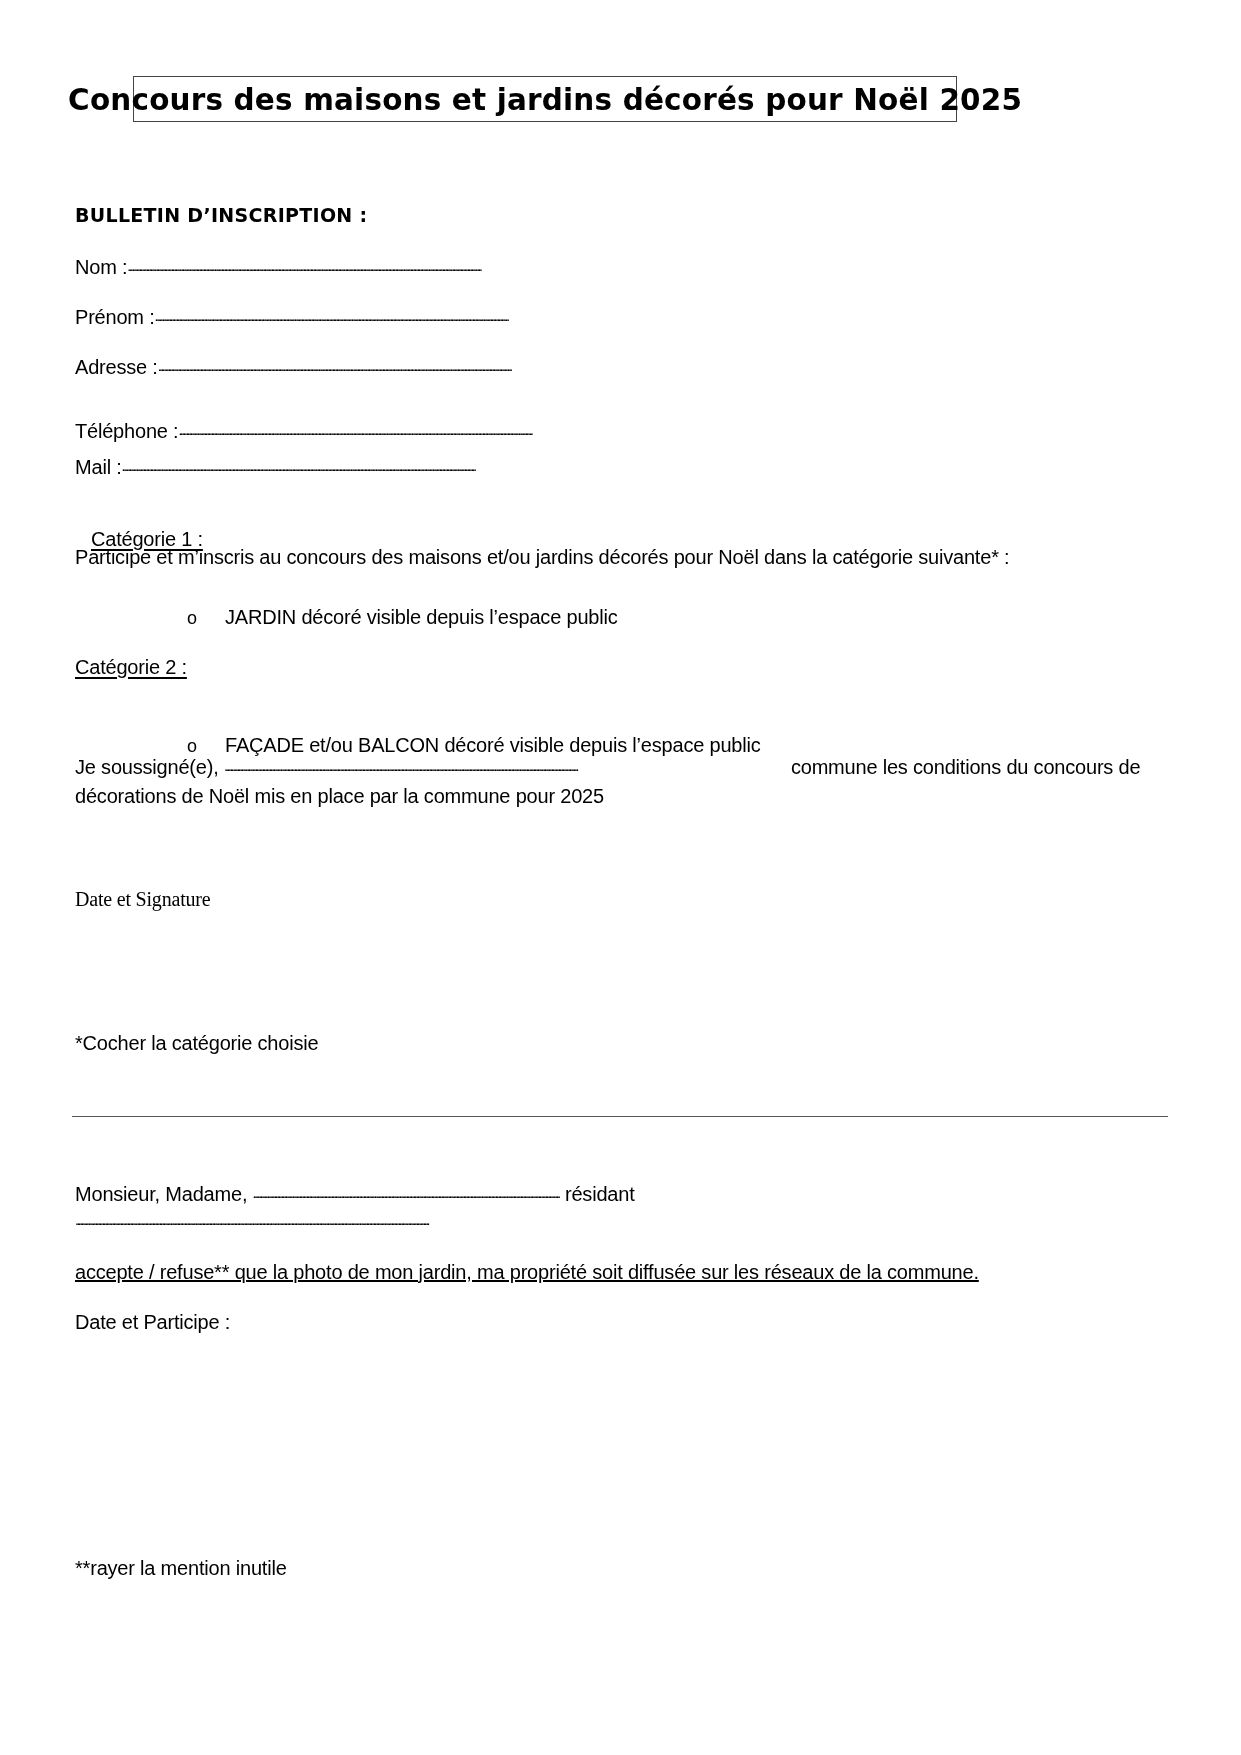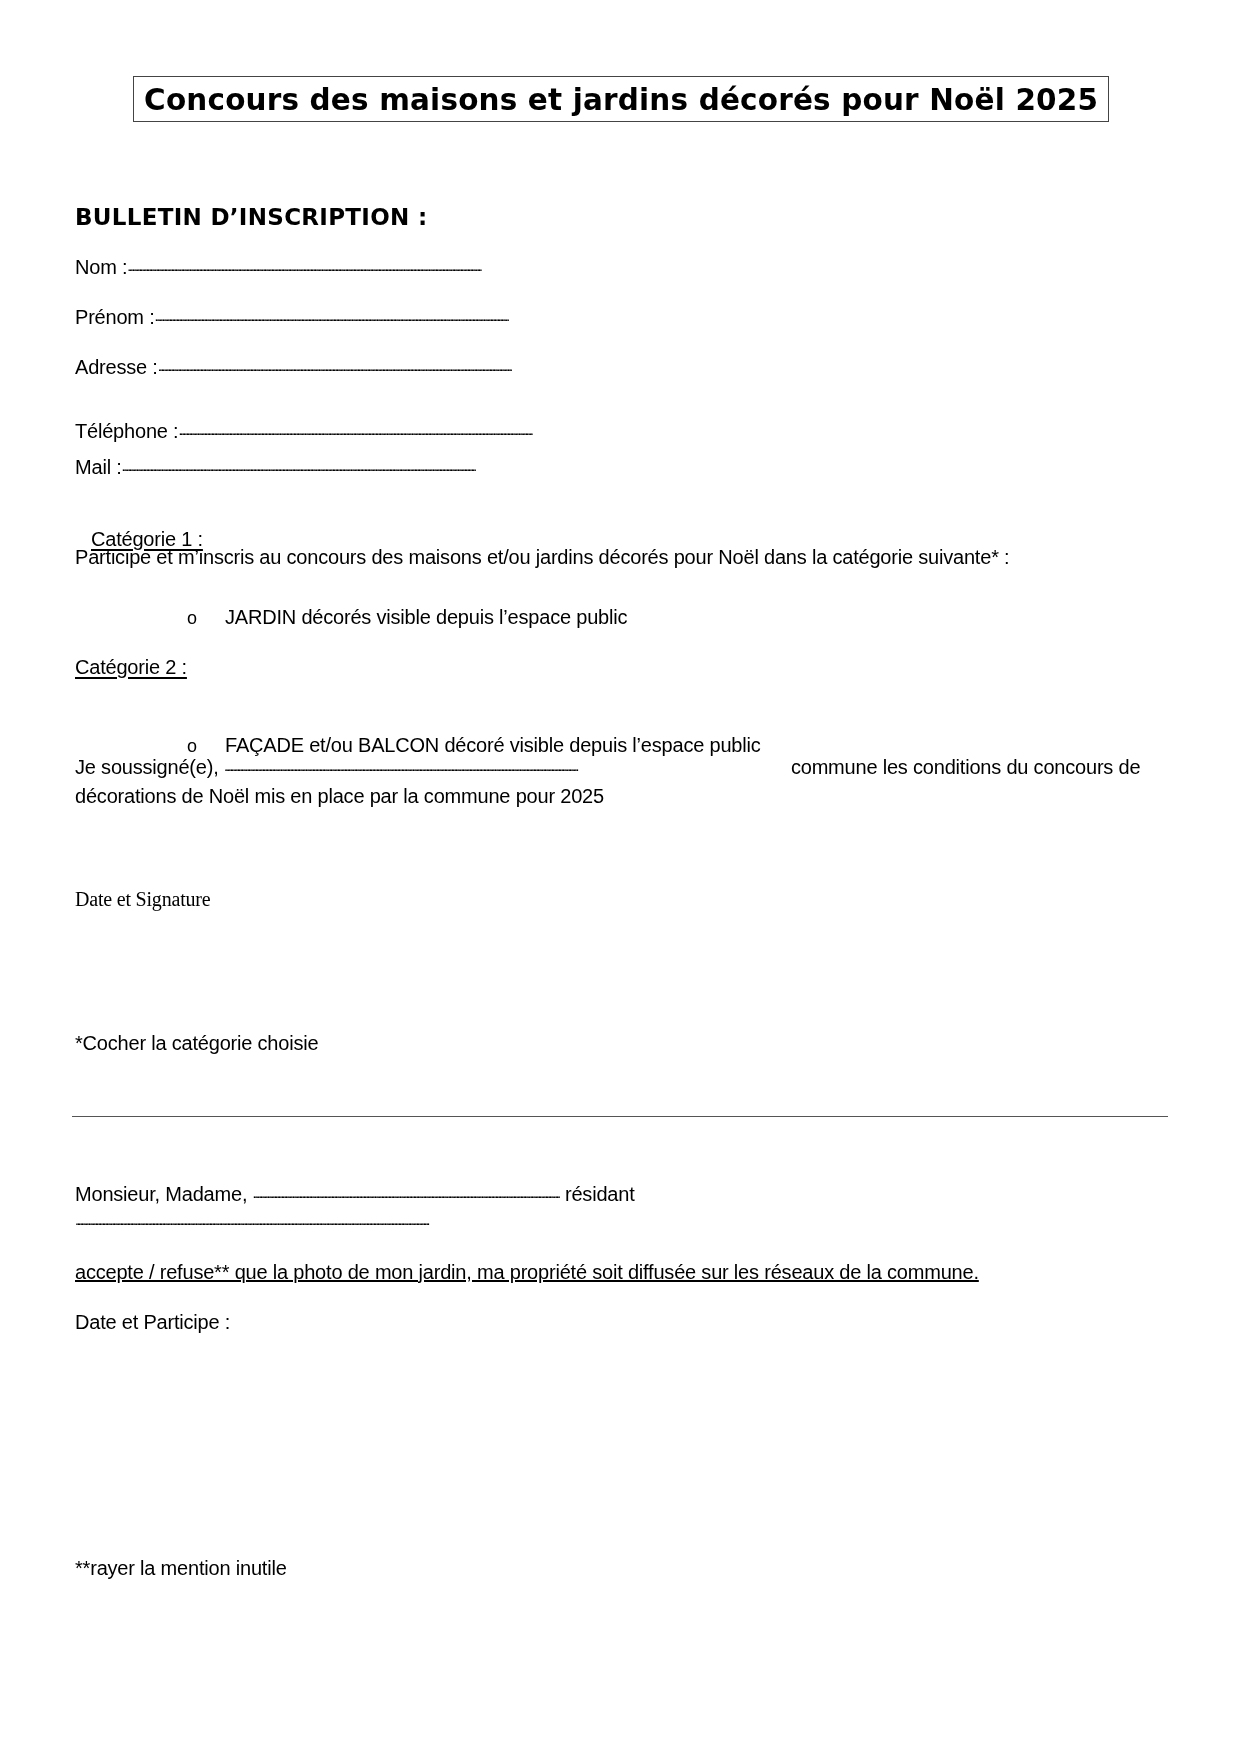--- a/index.html
+++ b/index.html
@@ -1,34 +1,34 @@
 <!DOCTYPE html>
 <html><head>
   <meta charset="utf-8">
   <style>
     html, body { margin: 0; padding: 0; background: #ffffff; }
     body {
       width: 1241px; height: 1755px; position: relative; overflow: hidden;
       font-family: "Liberation Sans", sans-serif; color: #000;
     }
     .title-box {
-      position: absolute; left: 133px; top: 76px; width: 976px; height: 46px;
+      position: absolute; left: 133px; top: 76px; width: 824px; height: 46px;
       border: 1.5px solid #444; box-sizing: border-box;
       display: flex; align-items: center; justify-content: center;
     }
     .title-text {
       font-family: "DejaVu Sans", sans-serif; font-weight: 900; font-size: 31px;
       letter-spacing: 0.2px; white-space: nowrap; transform: scaleX(0.95);
     }
     .line {
       position: absolute; left: 75px; font-size: 20px; white-space: nowrap;
       letter-spacing: -0.2px;
     }
     .heading {
-      font-family: "DejaVu Sans", sans-serif; font-weight: 900; font-size: 23px;
+      font-family: "DejaVu Sans", sans-serif; font-weight: 900; font-size: 19px;
       letter-spacing: 0.3px;
     }
     .underline { text-decoration: underline; text-underline-offset: 3px; }
     .bullet-line { left: 187px; }
     .bullet { display: inline-block; width: 38px; font-size: 18px; }
     .divider {
       position: absolute; left: 72px; top: 1116px; width: 1096px; height: 0;
       border-top: 1.5px solid #555;
     }
     .field-row .dots-fill {
@@ -58,21 +58,21 @@
   <span>Téléphone :</span><span class="dots-fill" style="width:823px;">..............................................................................................................................................................................................................................................................</span>
 </div>
 <div class="line field-row" style="top:456px;">
   <span>Mail :</span><span class="dots-fill" style="width:873px;">..............................................................................................................................................................................................................................................................</span>
 </div>
 
 <div class="line" style="top:506px;margin-top:40px;">Participe et m’inscris au concours des maisons et/ou jardins décorés pour Noël dans la catégorie suivante* :</div>
 
 <div class="line underline" style="top:528px;margin-left:16px;">Catégorie 1 :</div>
 <div class="line bullet-line" style="top:606px;">
-  <span class="bullet">o</span><span>JARDIN décorés visible depuis l’espace public</span>
+  <span class="bullet">o</span><span>JARDIN décoré visible depuis l’espace public</span>
 </div>
 
 <div class="line underline" style="top:656px;">Catégorie 2 :</div>
 <div class="line bullet-line" style="top:706px;margin-top:28px;">
   <span class="bullet">o</span><span>FAÇADE et/ou BALCON décoré visible depuis l’espace public</span>
 </div>
 
 <div class="line field-row" style="top:756px;">
   <span>Je soussigné(e), </span><span class="dots-fill" style="width:567px;">..............................................................................................................................................................................................................................................................</span><span>commune les conditions du concours de</span>
 </div>

